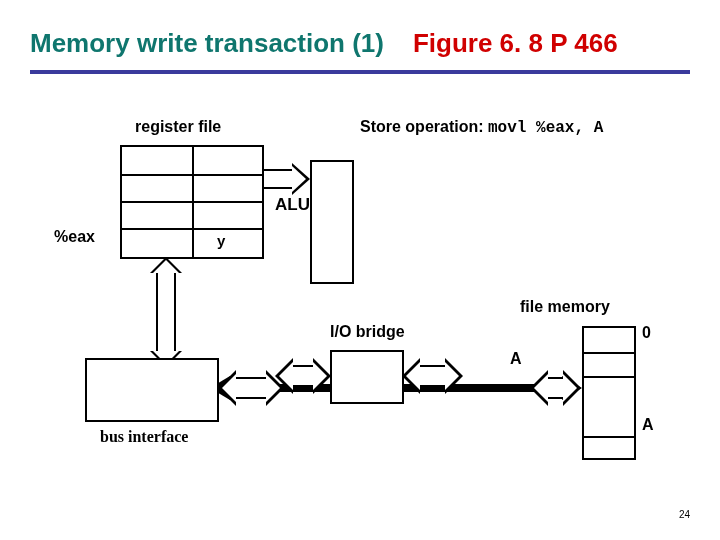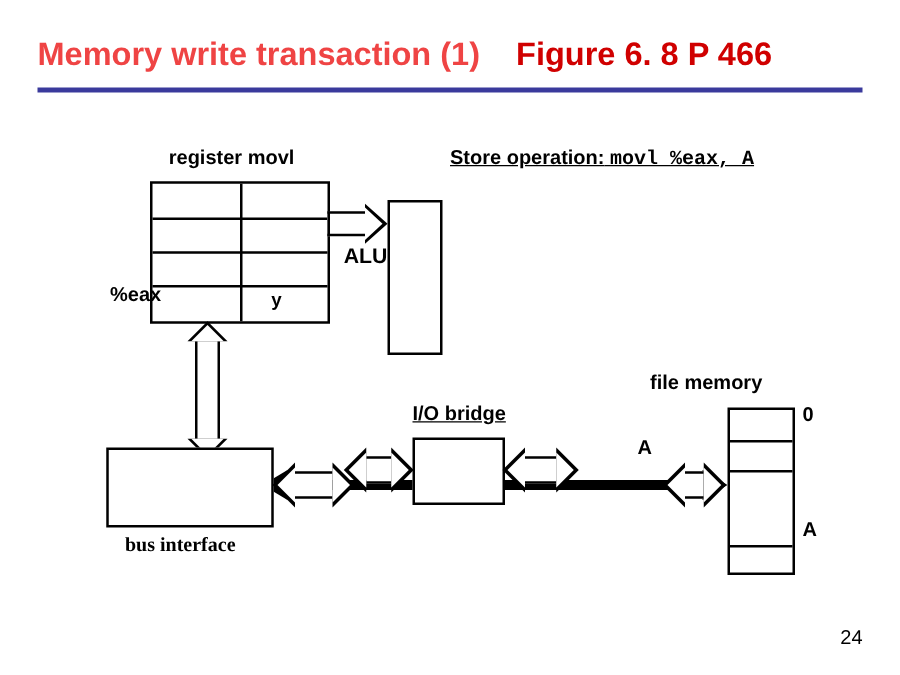--- a/index.html
+++ b/index.html
@@ -13,35 +13,35 @@
     overflow: hidden;
   }
   .title {
     position: absolute;
     top: 28px;
     left: 30px;
     font-size: 26px;
     font-weight: bold;
     font-family: "Comic Sans MS", "Arial Black", sans-serif;
   }
-  .title-black { color: #ef4444; }
+  .title-black { color: #0f766e; }
   .title-red { color: #d00000; margin-top: 32px; }
   .hr {
     position: absolute;
     top: 70px;
     left: 30px;
     width: 660px;
     height: 4px;
     background: #3a3a9c;
   }
   .pagenum {
     position: absolute;
     bottom: 20px;
     right: 30px;
-    font-size: 16px;
+    font-size: 10px;
     color: #000;
     margin-top: 36px;
   }
   
   .lbl { position:absolute; font-size:16px; font-weight:bold; color:#000; }
   .lbl-store-code { font-family: "Courier New", monospace; font-weight:bold; }
   
   .regfile {
     position:absolute;
     left:120px; top:145px;
@@ -211,55 +211,55 @@
 </head>
 <body>
 
 <div class="title">
   <span class="title-black">Memory write transaction (1)</span>
   &nbsp;&nbsp;
   <span class="title-red">Figure 6. 8 P 466</span>
 </div>
 <div class="hr"></div>
 
-<div class="lbl" style="left:135px; top:118px;">register movl</div>
-
-<div class="lbl" style="left:360px; top:118px;text-decoration:underline;">
+<div class="lbl" style="left:135px; top:118px;">register file</div>
+
+<div class="lbl" style="left:360px; top:118px;">
   <span>Store operation:</span>
   <span class="lbl-store-code">movl %eax, A</span>
 </div>
 
 <div class="regfile">
   <div class="regrow" style="top:27px;"></div>
   <div class="regrow" style="top:54px;"></div>
   <div class="regrow" style="top:81px;"></div>
   <div class="regdiv" style="left:70px;"></div>
   <div class="reg-y" style="left:95px; top:85px;">y</div>
 </div>
 
-<div class="lbl" style="left:88px; top:228px;">%eax</div>
+<div class="lbl" style="left:54px; top:228px;">%eax</div>
 
 <div class="lbl" style="left:275px; top:195px; font-size:17px;">ALU</div>
 
 <div class="alu"></div>
 
 <div class="barrow-r" style="left:262px; top:163px;">
   <div class="stem" style="width:28px;"></div>
   <div class="head"></div>
 </div>
 
 <div class="barrow-ud" style="left:150px; top:257px;">
   <div class="head-up"></div>
   <div class="stem" style="height:78px;"></div>
   <div class="head-dn"></div>
 </div>
 
 <div class="lbl" style="left:520px; top:298px;">file memory</div>
 
-<div class="lbl" style="left:330px; top:323px;text-decoration:underline;">I/O bridge</div>
+<div class="lbl" style="left:330px; top:323px;">I/O bridge</div>
 
 <div class="bus-head-l" style="left:210px; top:376px;"></div>
 <div class="bus" style="left:225px; top:384px; width:340px;"></div>
 <div class="bus-head-r" style="left:562px; top:376px;"></div>
 
 <div class="box" style="left:85px; top:358px; width:130px; height:60px;"></div>
 <div class="lbl" style="left:100px; top:428px;font-family:Liberation Serif, serif;">bus interface</div>
 
 <div class="barrow-lr" style="left:218px; top:370px;">
   <div class="head-l"></div>

